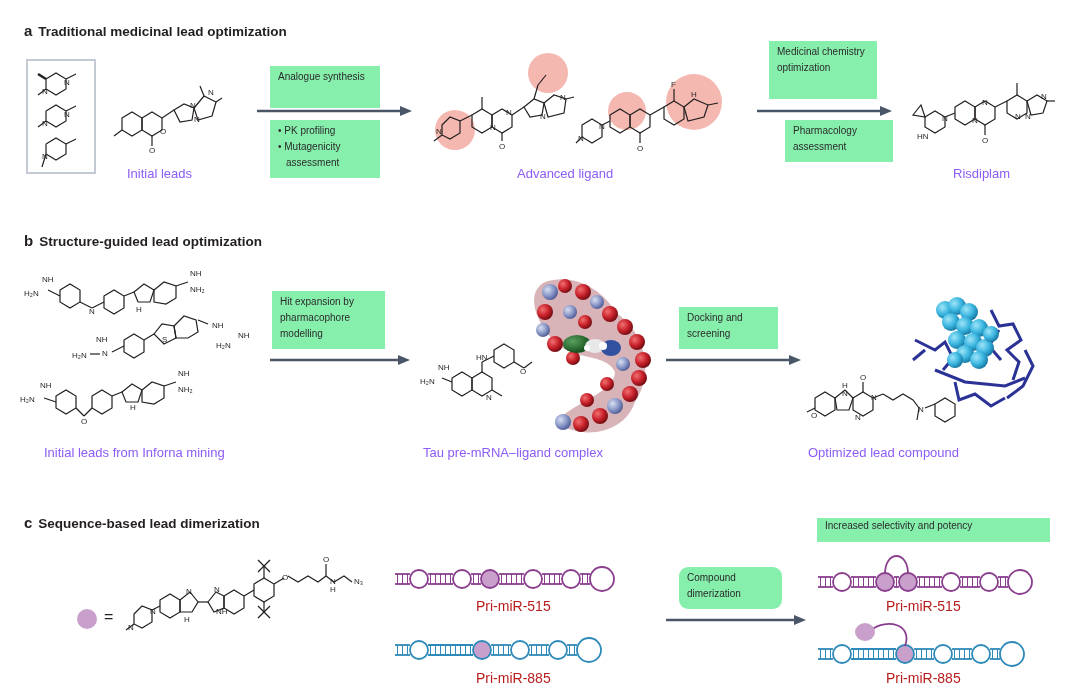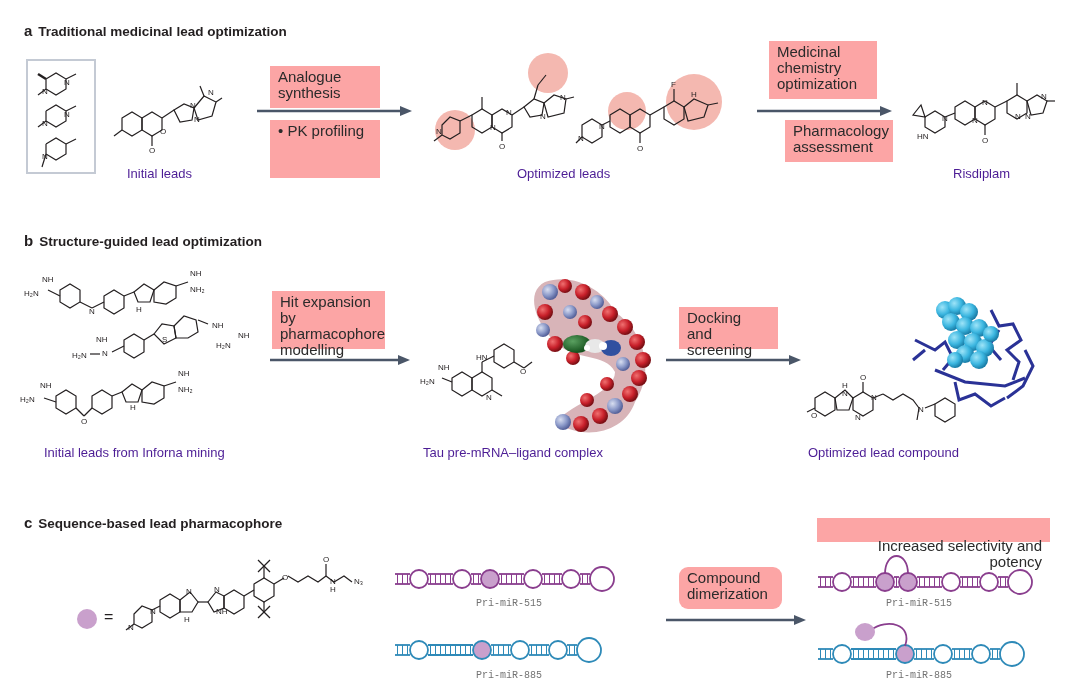--- a/index.html
+++ b/index.html
@@ -1,22 +1,22 @@
 <!DOCTYPE html>
 <html><head>
 <meta charset="utf-8">
 <style>
   html, body { margin: 0; padding: 0; background: #ffffff; }
   body { width: 1080px; height: 696px; position: relative; overflow: hidden; font-family: "Liberation Sans", sans-serif; color: #231f20; }
   .abs { position: absolute; }
   .panel-title { font-weight: bold; font-size: 13.5px; color: #231f20; }
   .panel-title .letter { font-size: 15px; margin-right: 6px; }
-  .box { position: absolute; background: #fca5a5; font-size: 15px; line-height: 16px; padding: 3px 8px; color: #2b2b2b; box-sizing: border-box; }
-  .caption { position: absolute; font-size: 13px; color: #4c1d95; white-space: nowrap; }
-  .rna-label { position: absolute; font-size: 10px; color: #737373; white-space: nowrap; font-family: Liberation Mono, monospace; }
+  .box { position: absolute; background: #86efac; font-size: 10px; line-height: 16px; padding: 3px 8px; color: #2b2b2b; box-sizing: border-box; }
+  .caption { position: absolute; font-size: 13px; color: #8b5cf6; white-space: nowrap; }
+  .rna-label { position: absolute; font-size: 14px; color: #b91c1c; white-space: nowrap; }
   svg { position: absolute; overflow: visible; }
   .mol { stroke: #231f20; stroke-width: 1.2; fill: none; }
   .mol-text { font-family: "Liberation Sans", sans-serif; font-size: 8px; fill: #231f20; }
 </style>
 </head>
 <body>
 
 <div class="abs panel-title" style="left:24px; top:22px;">
   <span class="letter">a</span><span>Traditional medicinal lead optimization</span>
 </div>
@@ -71,20 +71,21 @@
 
 <div class="box" style="left:270px; top:58px; width:110px; height:42px;margin-top:8px;">
   <span>Analogue synthesis</span>
 </div>
 <svg style="left:257px; top:105px;" width="155" height="12">
   <line x1="0" y1="6" x2="145" y2="6" stroke="#4a5668" stroke-width="2.5"></line>
   <polygon points="143,1 155,6 143,11" fill="#4a5668"></polygon>
 </svg>
 <div class="box" style="left:270px; top:120px; width:110px; height:58px;">
   <div>• <span>PK profiling</span></div>
+  <div style="padding-left:8px; text-indent:-8px;">• <span>Mutagenicity assessment</span></div>
 </div>
 
 <svg style="left:420px; top:45px;" width="330" height="120">
 
   <circle cx="35" cy="85" r="20" fill="#f4b8b0"></circle>
   <circle cx="128" cy="28" r="20" fill="#f4b8b0"></circle>
   <circle cx="207" cy="66" r="19" fill="#f4b8b0"></circle>
   <circle cx="274" cy="57" r="28" fill="#f4b8b0"></circle>
 
   <g class="mol">
@@ -121,21 +122,21 @@
   <text class="mol-text" x="70" y="85">N</text>
   <text class="mol-text" x="86" y="70">N</text>
   <text class="mol-text" x="140" y="55">N</text>
   <text class="mol-text" x="120" y="74">N</text>
   <text class="mol-text" x="179" y="84">N</text>
   <text class="mol-text" x="158" y="96">N</text>
   <text class="mol-text" x="217" y="106">O</text>
   <text class="mol-text" x="251" y="42">F</text>
   <text class="mol-text" x="271" y="52">H</text>
 </svg>
-<div class="caption" style="left:517px; top:166px;">Optimized leads</div>
+<div class="caption" style="left:517px; top:166px;">Advanced ligand</div>
 
 <div class="box" style="left:769px; top:41px; width:108px; height:58px;">
   <span>Medicinal chemistry optimization</span>
 </div>
 <svg style="left:757px; top:105px;" width="135" height="12">
   <line x1="0" y1="6" x2="125" y2="6" stroke="#4a5668" stroke-width="2.5"></line>
   <polygon points="123,1 135,6 123,11" fill="#4a5668"></polygon>
 </svg>
 <div class="box" style="left:769px; top:120px; width:108px; height:42px;margin-left:16px;">
   <span>Pharmacology assessment</span>
@@ -366,21 +367,21 @@
   <text class="mol-text" x="37" y="26">N</text>
   <text class="mol-text" x="55" y="10">O</text>
   <text class="mol-text" x="6" y="48">O</text>
   <text class="mol-text" x="66" y="30">N</text>
   <text class="mol-text" x="50" y="50">N</text>
   <text class="mol-text" x="113" y="42">N</text>
 </svg>
 <div class="caption" style="left:808px; top:445px;text-align:right;">Optimized lead compound</div>
 
 <div class="abs panel-title" style="left:24px; top:514px;">
-  <span class="letter">c</span><span>Sequence-based lead pharmacophore</span>
+  <span class="letter">c</span><span>Sequence-based lead dimerization</span>
 </div>
 
 <svg style="left:76px; top:608px;" width="22" height="22">
   <circle cx="11" cy="11" r="10" fill="#c9a0cc"></circle>
 </svg>
 <div class="abs" style="left:104px; top:608px; font-size:16px;">=</div>
 
 <svg style="left:120px; top:550px;" width="250" height="90">
   <g class="mol">
     <polygon points="14,64 22,56 32,60 32,72 22,78 14,74"></polygon>
@@ -501,21 +502,21 @@
 <div class="rna-label" style="left:476px; top:670px;">Pri-miR-885</div>
 
 <div class="box" style="left:679px; top:567px; width:103px; height:42px;border-radius:9px;">
   <span>Compound dimerization</span>
 </div>
 <svg style="left:666px; top:614px;" width="140" height="12">
   <line x1="0" y1="6" x2="130" y2="6" stroke="#4a5668" stroke-width="2.5"></line>
   <polygon points="128,1 140,6 128,11" fill="#4a5668"></polygon>
 </svg>
 
-<div class="box" style="left:817px; top:518px; width:233px; height:24px; padding-top:20px;text-align:right;">
+<div class="box" style="left:817px; top:518px; width:233px; height:24px; padding-top:0;">
   <span>Increased selectivity and potency</span>
 </div>
 
 <svg id="rna-right-515" style="left:816px; top:548px;" width="265" height="50">
     <line x1="2" y1="29" x2="17" y2="29" stroke="#8a3e8e" stroke-width="1.8"></line>
     <line x1="2" y1="39" x2="17" y2="39" stroke="#8a3e8e" stroke-width="1.8"></line>
     <line x1="4.5" y1="29" x2="4.5" y2="39" stroke="#8a3e8e" stroke-width="1"></line>
     <line x1="9.5" y1="29" x2="9.5" y2="39" stroke="#8a3e8e" stroke-width="1"></line>
     <line x1="14.5" y1="29" x2="14.5" y2="39" stroke="#8a3e8e" stroke-width="1"></line>
     <ellipse cx="26" cy="34" rx="9" ry="9" fill="#ffffff" stroke="#8a3e8e" stroke-width="1.8"></ellipse>

